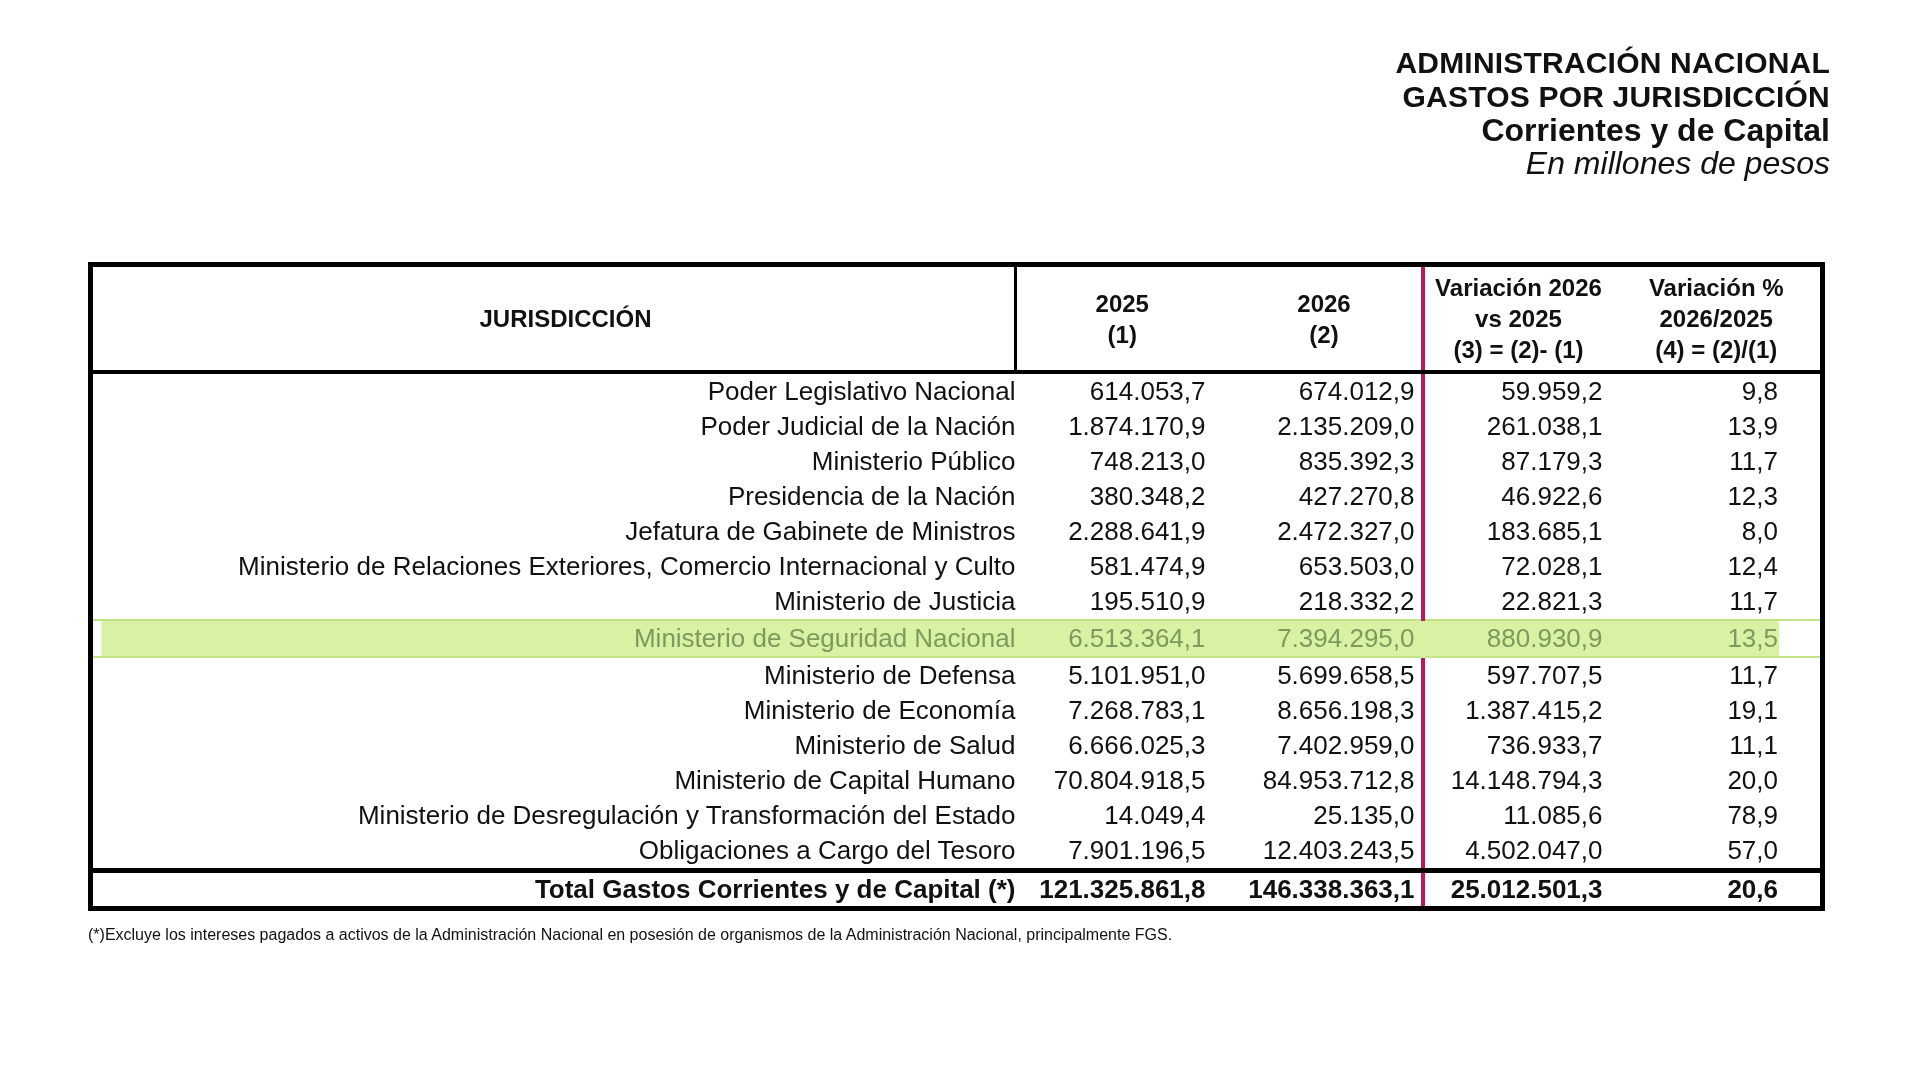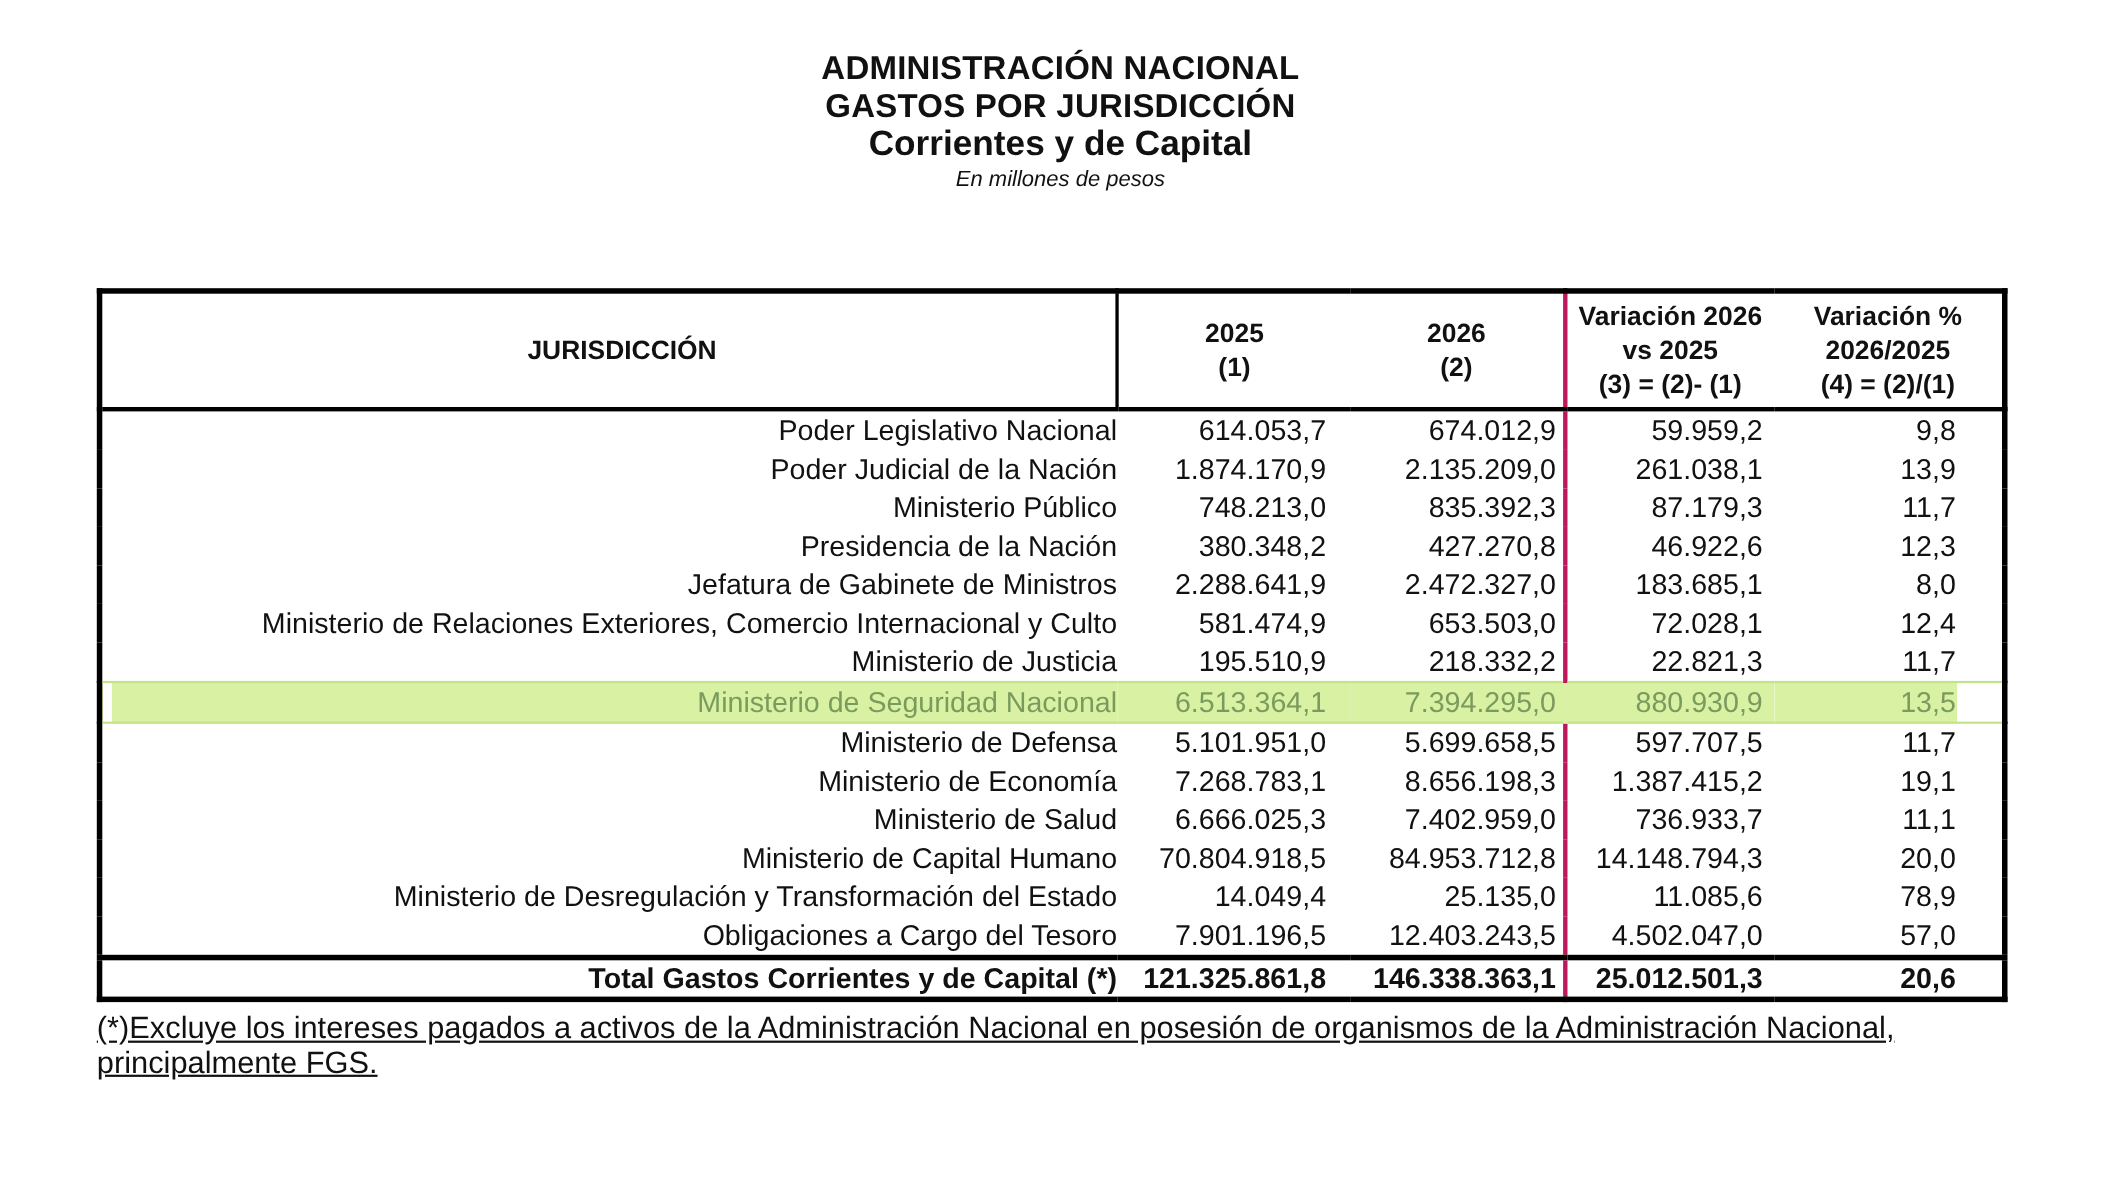--- a/index.html
+++ b/index.html
@@ -13,35 +13,35 @@
     overflow: hidden;
   }
   :root {
     --hl-bg: #d8f1a3;
     --hl-text: #7b9b5e;
     --hl-edge: #c2e387;
   }
   .title-block {
     margin: 46px 0 16px 98px;
     width: 1732px;
-    text-align: center;
+    text-align: right;
   }
   .title-main {
     font-size: 30px;
     font-weight: bold;
     line-height: 34px;
     letter-spacing: 0.2px;
   }
   .title-sub {
     font-size: 32px;
     font-weight: bold;
     line-height: 33px;
   }
   .title-note {
-    font-size: 20px;
+    font-size: 32px;
     font-style: italic;
     line-height: 33px;
   }
   table.budget {
     margin: 82px 0 0 88px;
     width: 1732px;
     table-layout: fixed;
     border-collapse: collapse;
     border: 5px solid #000;
   }
@@ -92,23 +92,22 @@
   }
   tr.hl td.c3 { border-right-color: var(--hl-bg); }
   tfoot td {
     border-top: 5px solid #000;
     font-weight: bold;
     line-height: 33px;
   }
   .footnote {
     margin: 8px 0 0 88px;
     width: 1740px;
-    font-size: 28px;
+    font-size: 16px;
     line-height: 31px;
-    text-decoration: underline;
   }
 </style>
 </head>
 <body>
 
 <div class="title-block">
   <div class="title-main">ADMINISTRACIÓN NACIONAL</div>
   <div class="title-main">GASTOS POR JURISDICCIÓN</div>
   <div class="title-sub">Corrientes y de Capital</div>
   <div class="title-note">En millones de pesos</div>

